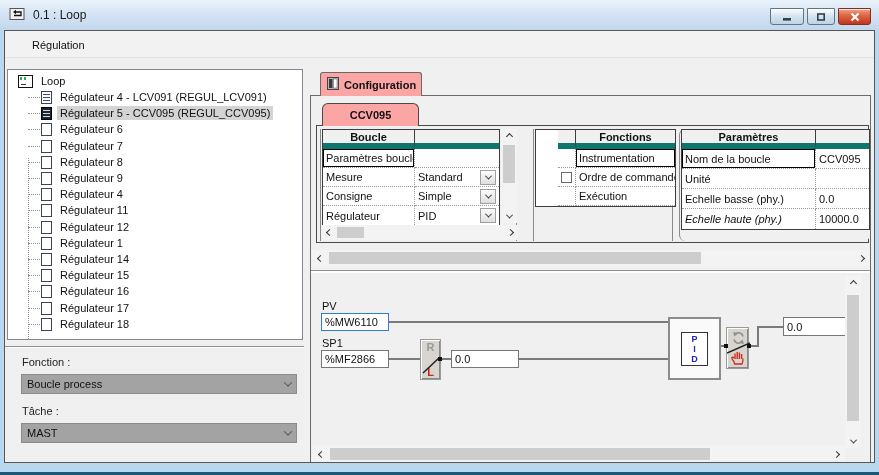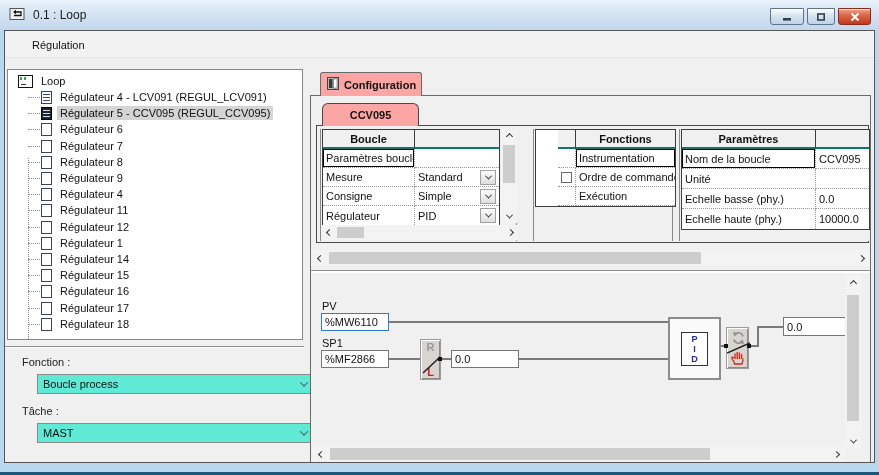--- a/index.html
+++ b/index.html
@@ -38,21 +38,21 @@
   .i-root{width:15px;height:13px;background:#fff;border:1px solid #111;}
   .i-root::before{content:'';position:absolute;top:1px;left:1px;width:8px;height:3px;
     background:repeating-linear-gradient(90deg,#2fae3f 0 2px,#fff 2px 4px);}
   .i-root::after{content:'';position:absolute;bottom:2px;left:2px;width:5px;height:1px;background:#333;}
   .tlabel{padding:1px 3px;white-space:nowrap;}
   .tlabel.sel{background:#d4d4d4;}
 
   
   .left-divider{position:absolute;left:5px;top:346px;width:299px;height:2px;border-top:1px solid #909090;background:#fff;}
   .flabel{position:absolute;font-size:11px;color:#222;}
-  .combo{position:absolute;height:20px;background:#5eead4;border:1px solid #8a8a8a;display:flex;align-items:center;padding:0 5px;margin-left:16px;}
+  .combo{position:absolute;height:20px;background:#a3a3a3;border:1px solid #8a8a8a;display:flex;align-items:center;padding:0 5px;}
   .combo .chv{margin-left:auto;}
 
   
   .chv{display:inline-block;width:6px;height:6px;border-right:1px solid #4a5a68;border-bottom:1px solid #4a5a68;}
   .chv.down{transform:rotate(45deg) translate(-1px,-1px);}
   .chv.up{transform:rotate(-135deg);}
   .chv.left{transform:rotate(135deg);}
   .chv.right{transform:rotate(-45deg);}
   .chv.sm{width:5px;height:5px;border-color:#333;}
 
@@ -65,21 +65,21 @@
   .tabpage{position:absolute;left:316px;top:125px;width:553px;height:118px;border:1px solid #4a4a4a;background:#f0f0f0;z-index:2;}
 
   
   .tblbox{position:absolute;top:129px;height:112px;border-left:1px solid #8a8a8a;border-right:1px solid #8a8a8a;background:#f0f0f0;z-index:4;}
   .grid{position:absolute;left:1px;top:0;border:1px solid #3d3d3d;background:#fff;}
   .grow{display:flex;}
   .cell{border-right:1px dotted #999;border-bottom:1px dotted #999;padding:1px 3px;height:19px;font-size:11px;
     overflow:hidden;white-space:nowrap;display:flex;align-items:center;background:#fff;}
   .cell.h20{height:20px;}
   .cell.last{border-right:none;}
-  .hcell{background:#f0f0f0;font-weight:bold;justify-content:center;border-right:1px solid #3d3d3d;border-bottom:2px solid #0f766e;}
+  .hcell{background:#f0f0f0;font-weight:bold;justify-content:center;border-right:1px solid #3d3d3d;border-bottom:6px solid #0f766e;}
   .focus{box-shadow:inset 0 0 0 1px #000;}
   .dd{margin-left:auto;width:16px;height:15px;background:linear-gradient(#fdfdfd,#dedede);border:1px solid #a0a0a0;
     display:flex;align-items:center;justify-content:center;flex:none;}
   .cb{width:11px;height:11px;background:#fff;border:1px solid #6a6a6a;margin:auto;}
 
   
   .sb{position:absolute;background:#f3f3f3;z-index:5;}
   .sbt{position:absolute;background:#cdcdcd;}
   .sba{position:absolute;display:flex;align-items:center;justify-content:center;}
 
@@ -317,40 +317,40 @@
         </div>
         <div class="cell last" style="width:117px;">Ordre de commande</div>
       </div>
       <div class="grow">
         <div class="cell" style="width:20px;"></div>
         <div class="cell last" style="width:117px;">Exécution</div>
       </div>
     </div>
   </div>
 
-  <div class="tblbox" style="left:679px;width:191px;border-right:none;">
+  <div class="tblbox" style="left:679px;width:191px;border-right:none;border-radius:6px;">
     <div class="grid" style="width:189px;">
       <div class="grow">
         <div class="cell hcell" style="width:134px;">Paramètres</div>
         <div class="cell hcell last" style="width:53px;"></div>
       </div>
       <div class="grow">
         <div class="cell h20 focus" style="width:134px;">Nom de la boucle</div>
         <div class="cell h20 last" style="width:53px;">CCV095</div>
       </div>
       <div class="grow">
         <div class="cell h20" style="width:134px;">Unité</div>
         <div class="cell h20 last" style="width:53px;"></div>
       </div>
       <div class="grow">
         <div class="cell h20" style="width:134px;">Echelle basse (phy.)</div>
         <div class="cell h20 last" style="width:53px;">0.0</div>
       </div>
       <div class="grow">
-        <div class="cell h20" style="width:134px;border-bottom:none;">Echelle haute (phy.)</div>
+        <div class="cell h20" style="width:134px;border-bottom:none;font-style:italic;">Echelle haute (phy.)</div>
         <div class="cell h20 last" style="width:53px;border-bottom:none;">10000.0</div>
       </div>
     </div>
   </div>
 
   <div class="sb" style="left:311px;top:250px;width:559px;height:16px;">
     <div class="sba" style="left:2px;top:0;width:14px;height:16px;">
         <span class="chv left sm"></span>
       </div>
     <div class="sbt" style="left:18px;top:2px;width:372px;height:12px;"></div>

